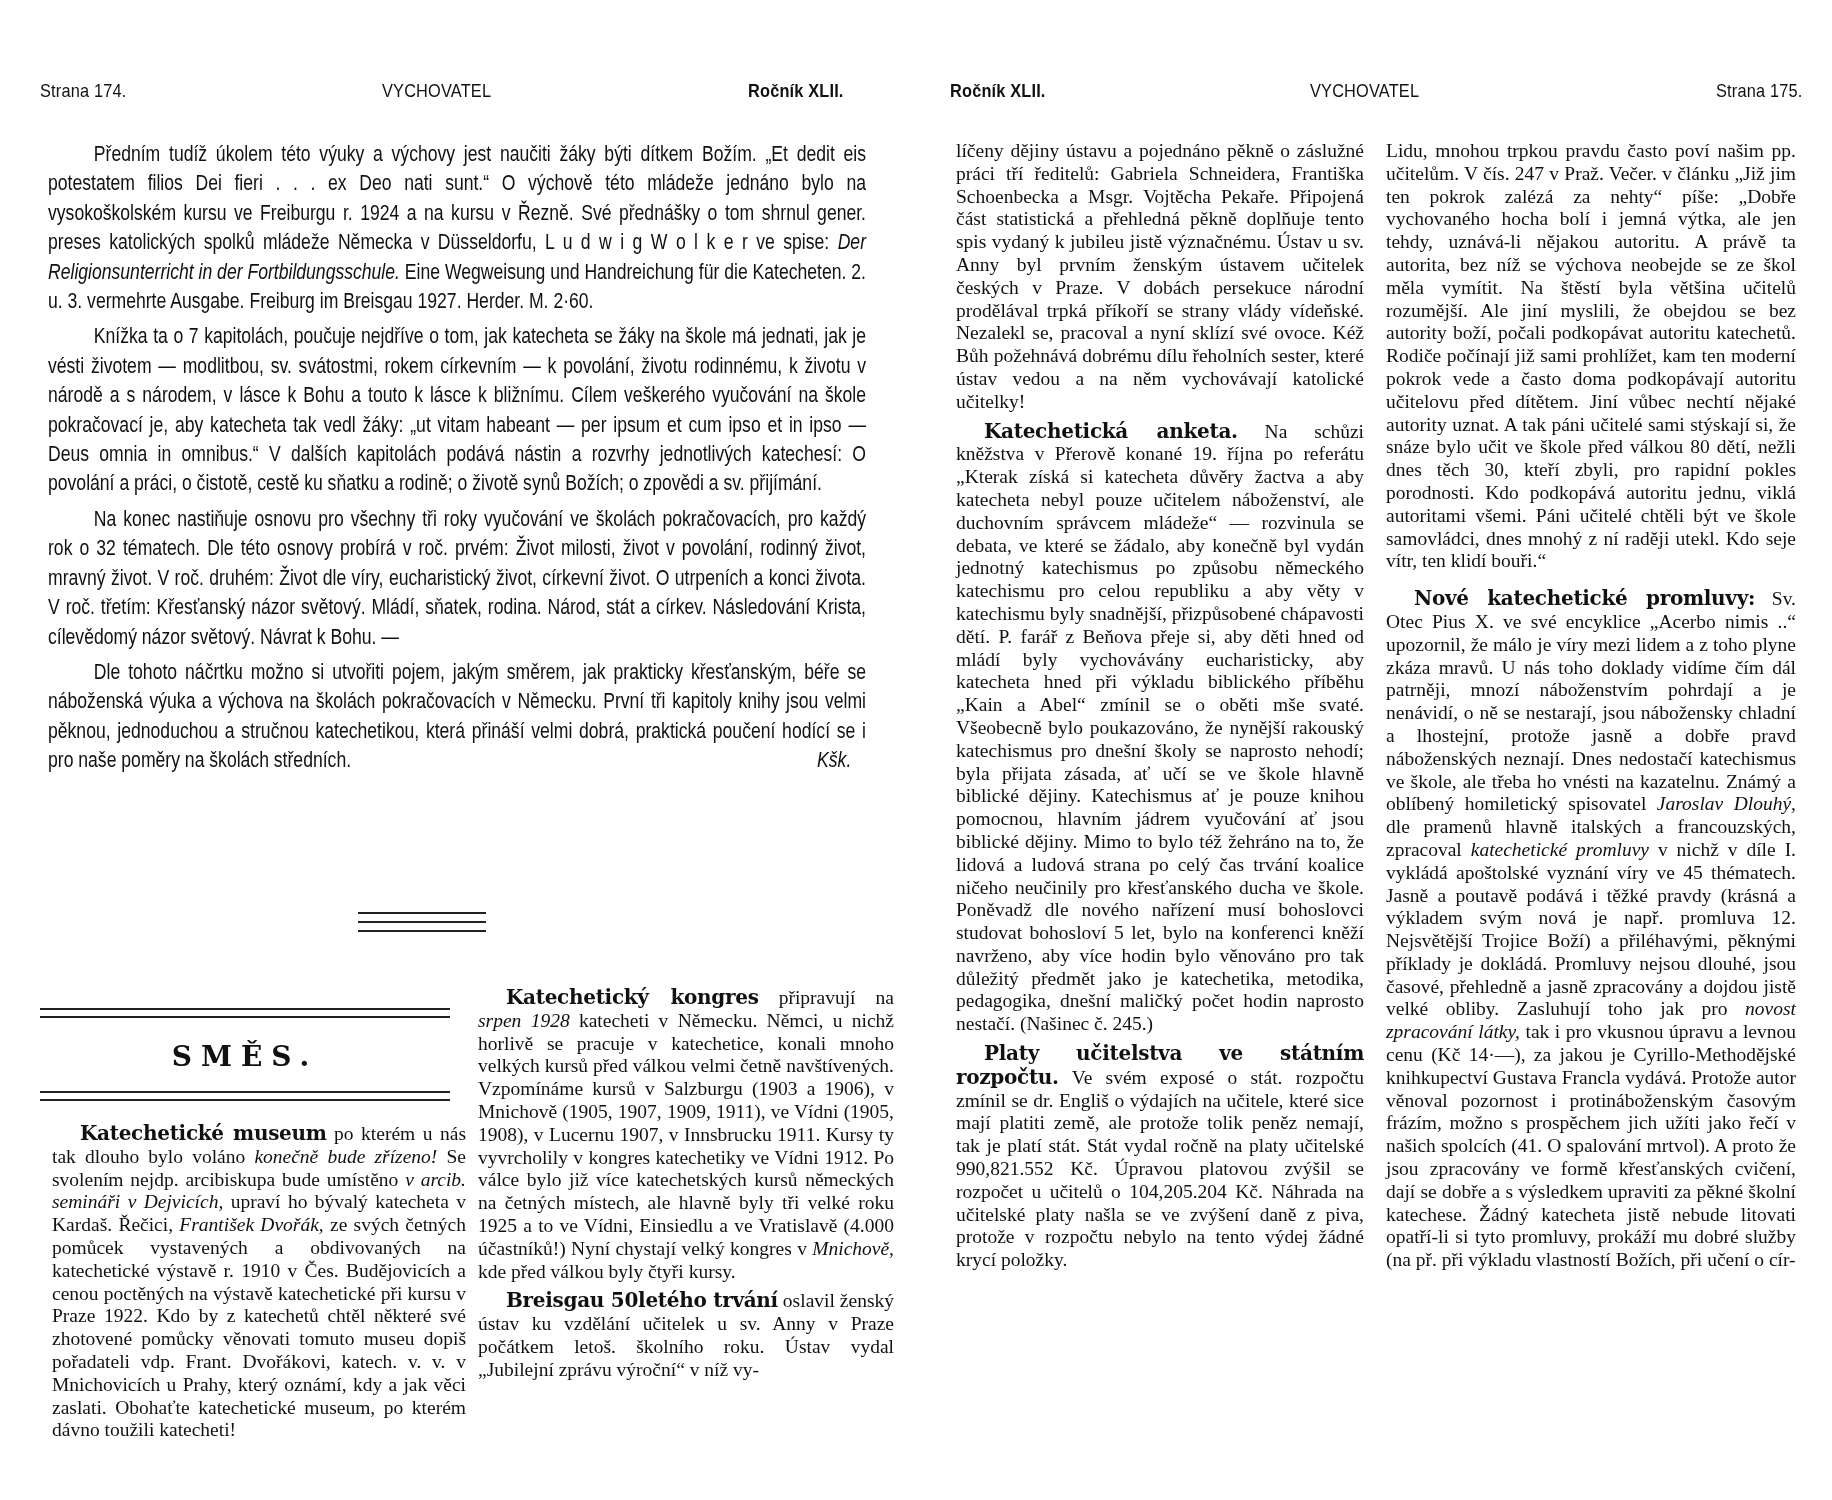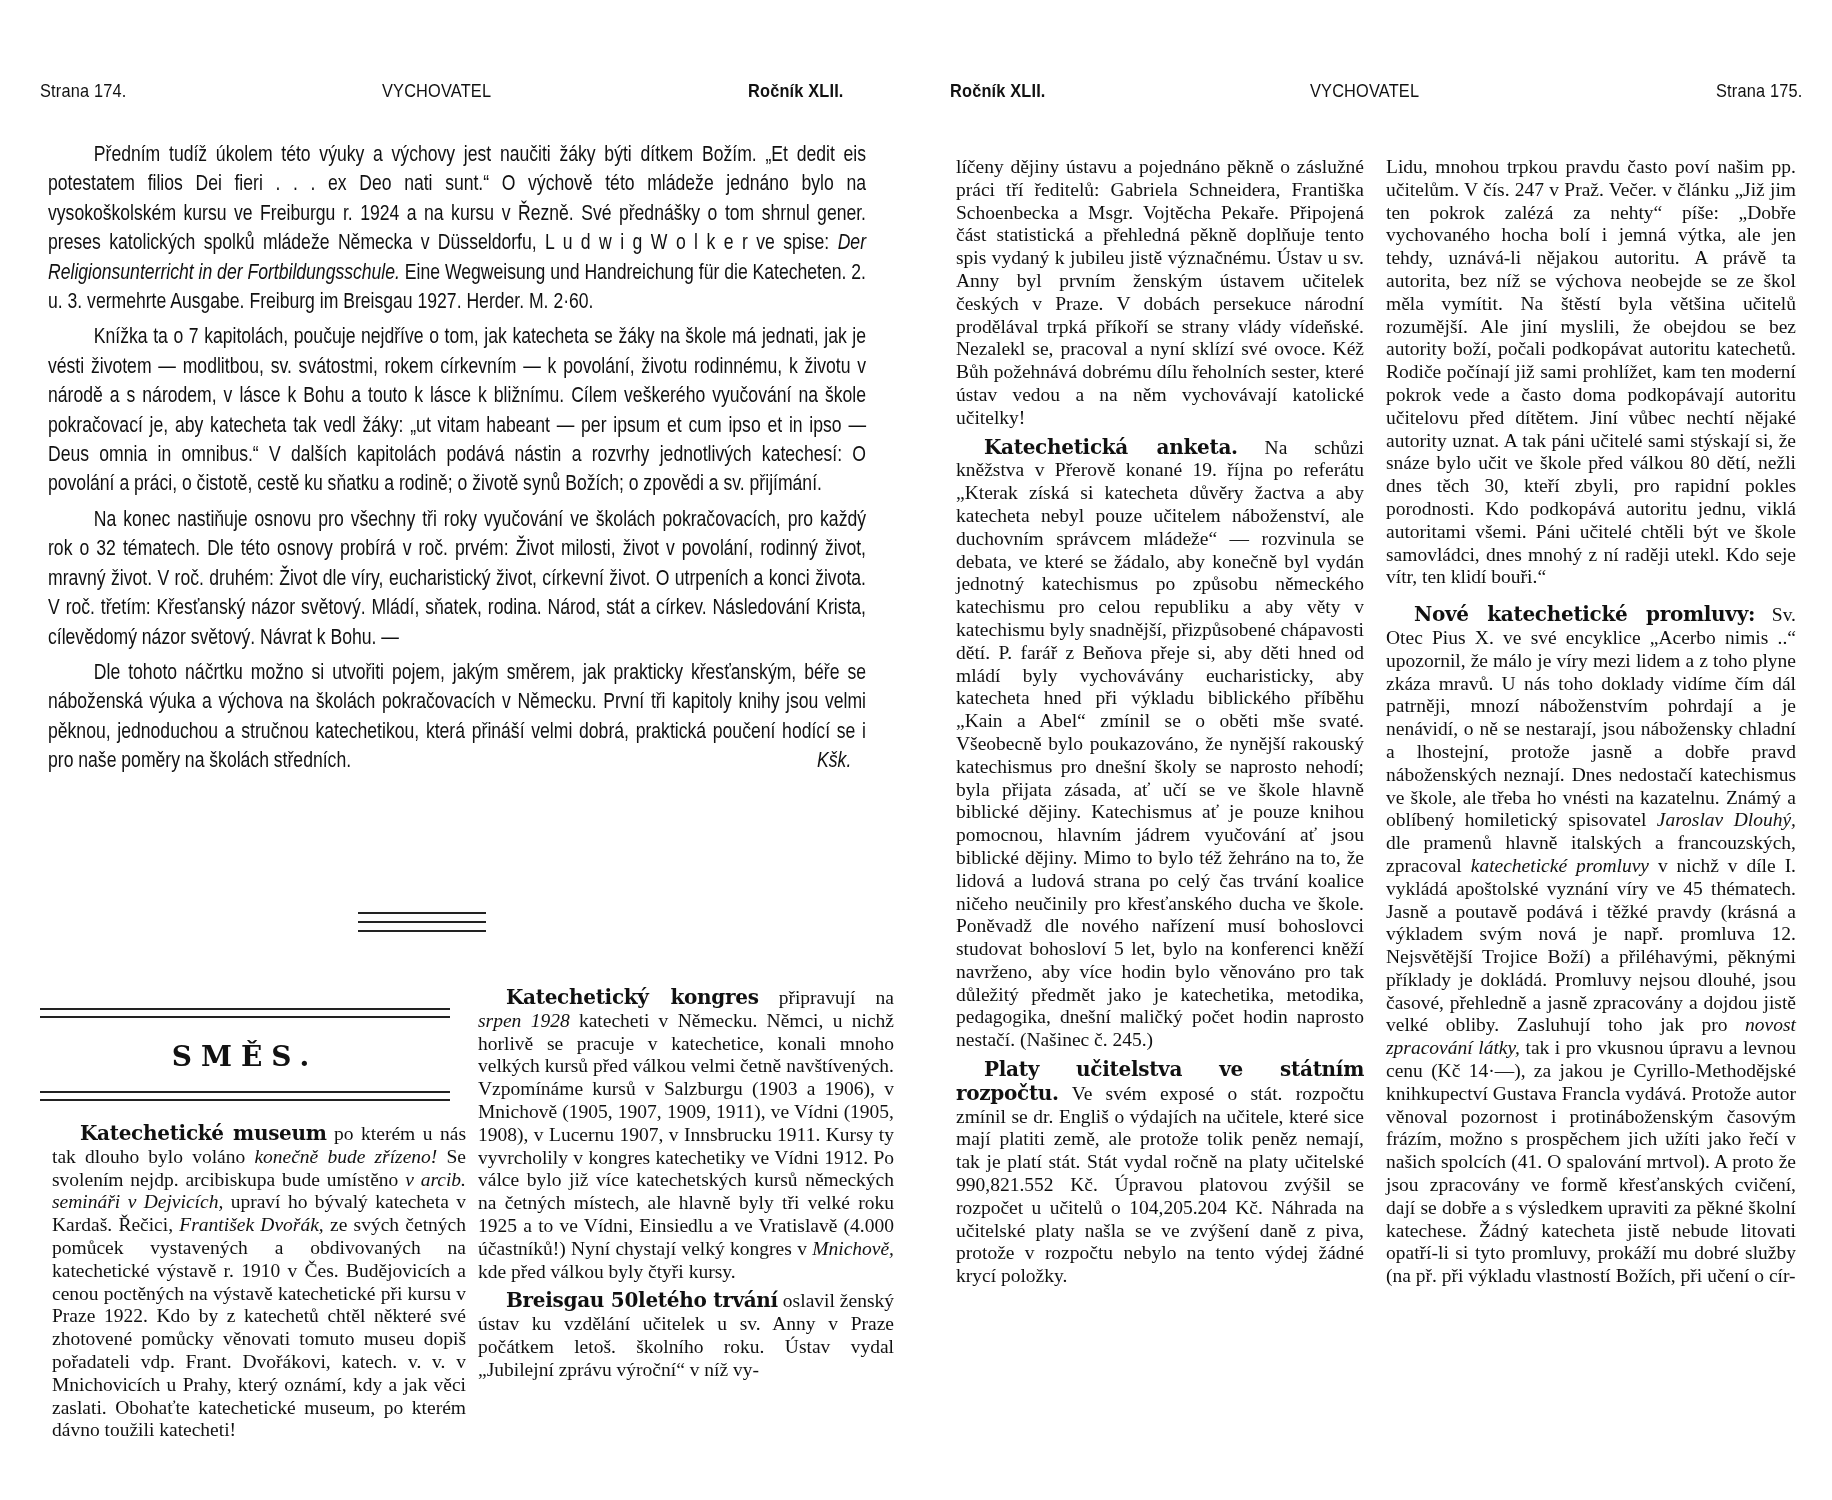--- a/index.html
+++ b/index.html
@@ -17,21 +17,21 @@
   .body-sans p + p { margin-top: 6px; }
   .sig { float: right; font-style: italic; margin-right: 18px; }
 
   .triple-rule { position: absolute; left: 358px; width: 128px; }
   .triple-rule div { height: 2px; background: #222; margin-bottom: 7px; }
 
   
   .col { position: absolute; font-family: "Liberation Serif", serif; font-size: 19.5px; line-height: 22.8px; text-align: justify; }
   .col p { margin: 0; text-indent: 28px; }
   .col p + p { margin-top: 6px; }
-  .col .noindent { text-indent: 0; margin-top: 16px; }
+  .col .noindent { text-indent: 0; }
   .col b.h { font-family: "DejaVu Serif", serif; font-size: 20px; font-weight: bold; letter-spacing: -0.3px; }
   .col i { font-style: italic; }
 
   .smes-block { position: absolute; left: 40px; top: 1008px; width: 410px; }
   .smes-block .rule { height: 2px; background: #222; }
   .smes-title { text-align: center; font-family: "DejaVu Serif", serif; font-weight: bold; font-size: 28px; letter-spacing: 9px; margin: 22px 0 18px 0; }
 </style>
 </head>
 <body>
 

